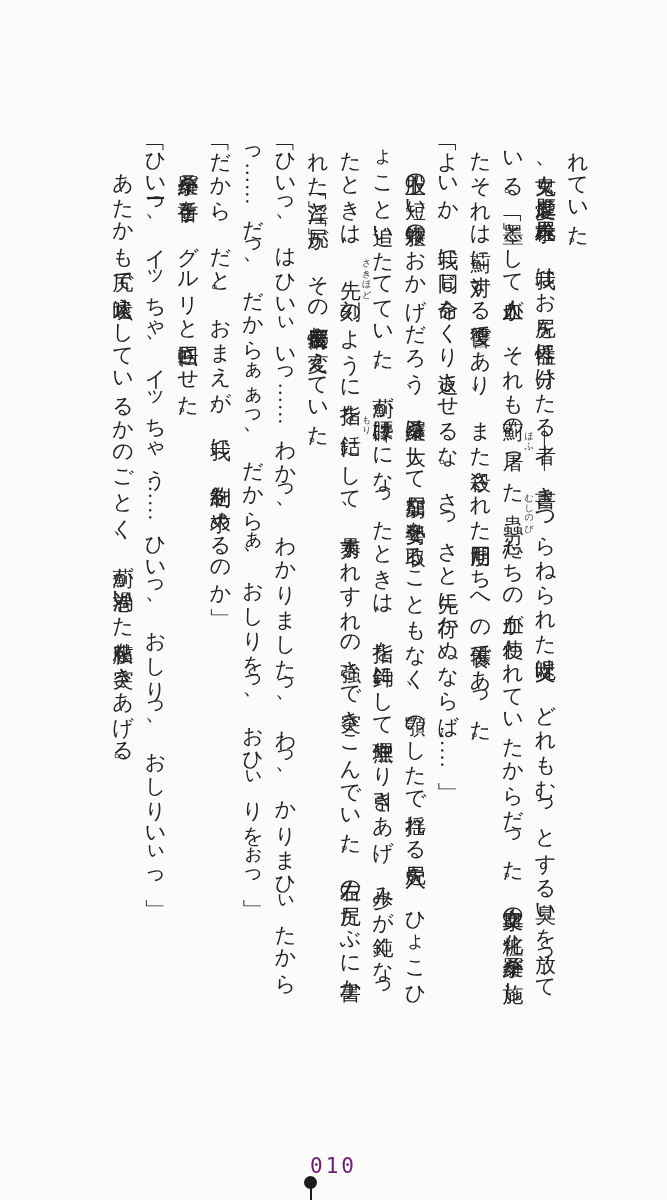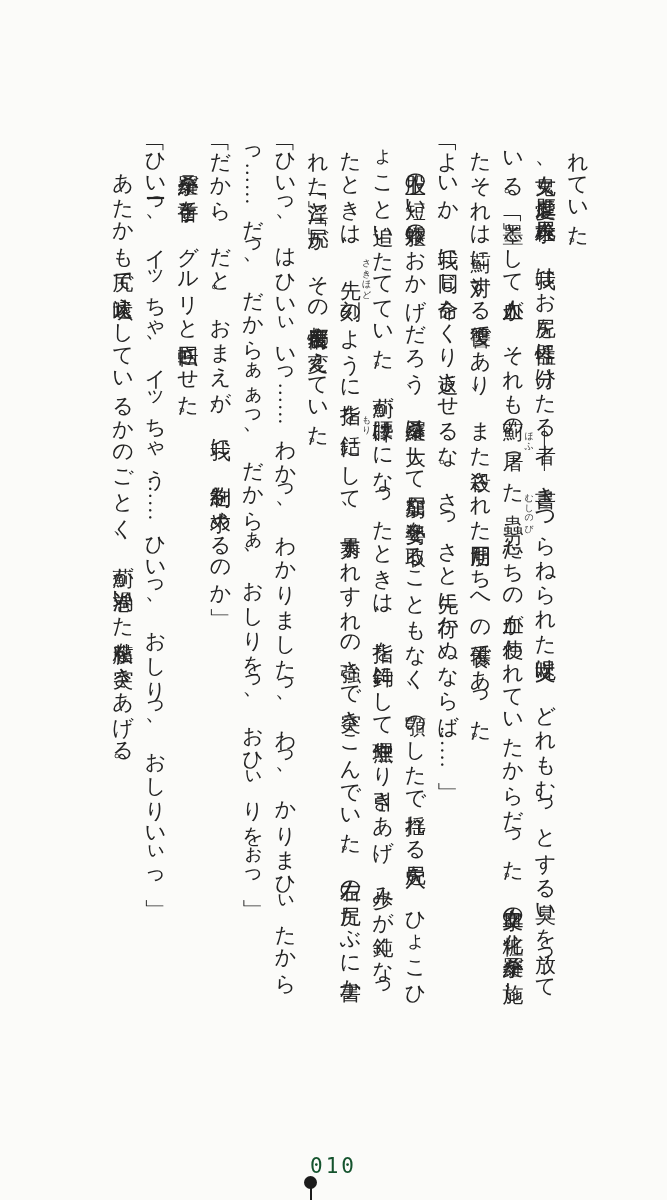--- a/index.html
+++ b/index.html
@@ -43,21 +43,21 @@
   }
   .page-number {
     position: absolute;
     top: 1154px;
     left: 0;
     width: 667px;
     text-align: center;
     font-family: "DejaVu Sans Mono", "Liberation Mono", monospace;
     font-size: 21px;
     letter-spacing: 3px;
-    color: #14532d;
+    color: #701a75;
   }
   .binding-mark {
     position: absolute;
     left: 304px;
     top: 1176px;
     width: 14px;
     height: 24px;
   }
   .binding-mark .dot {
     position: absolute;

